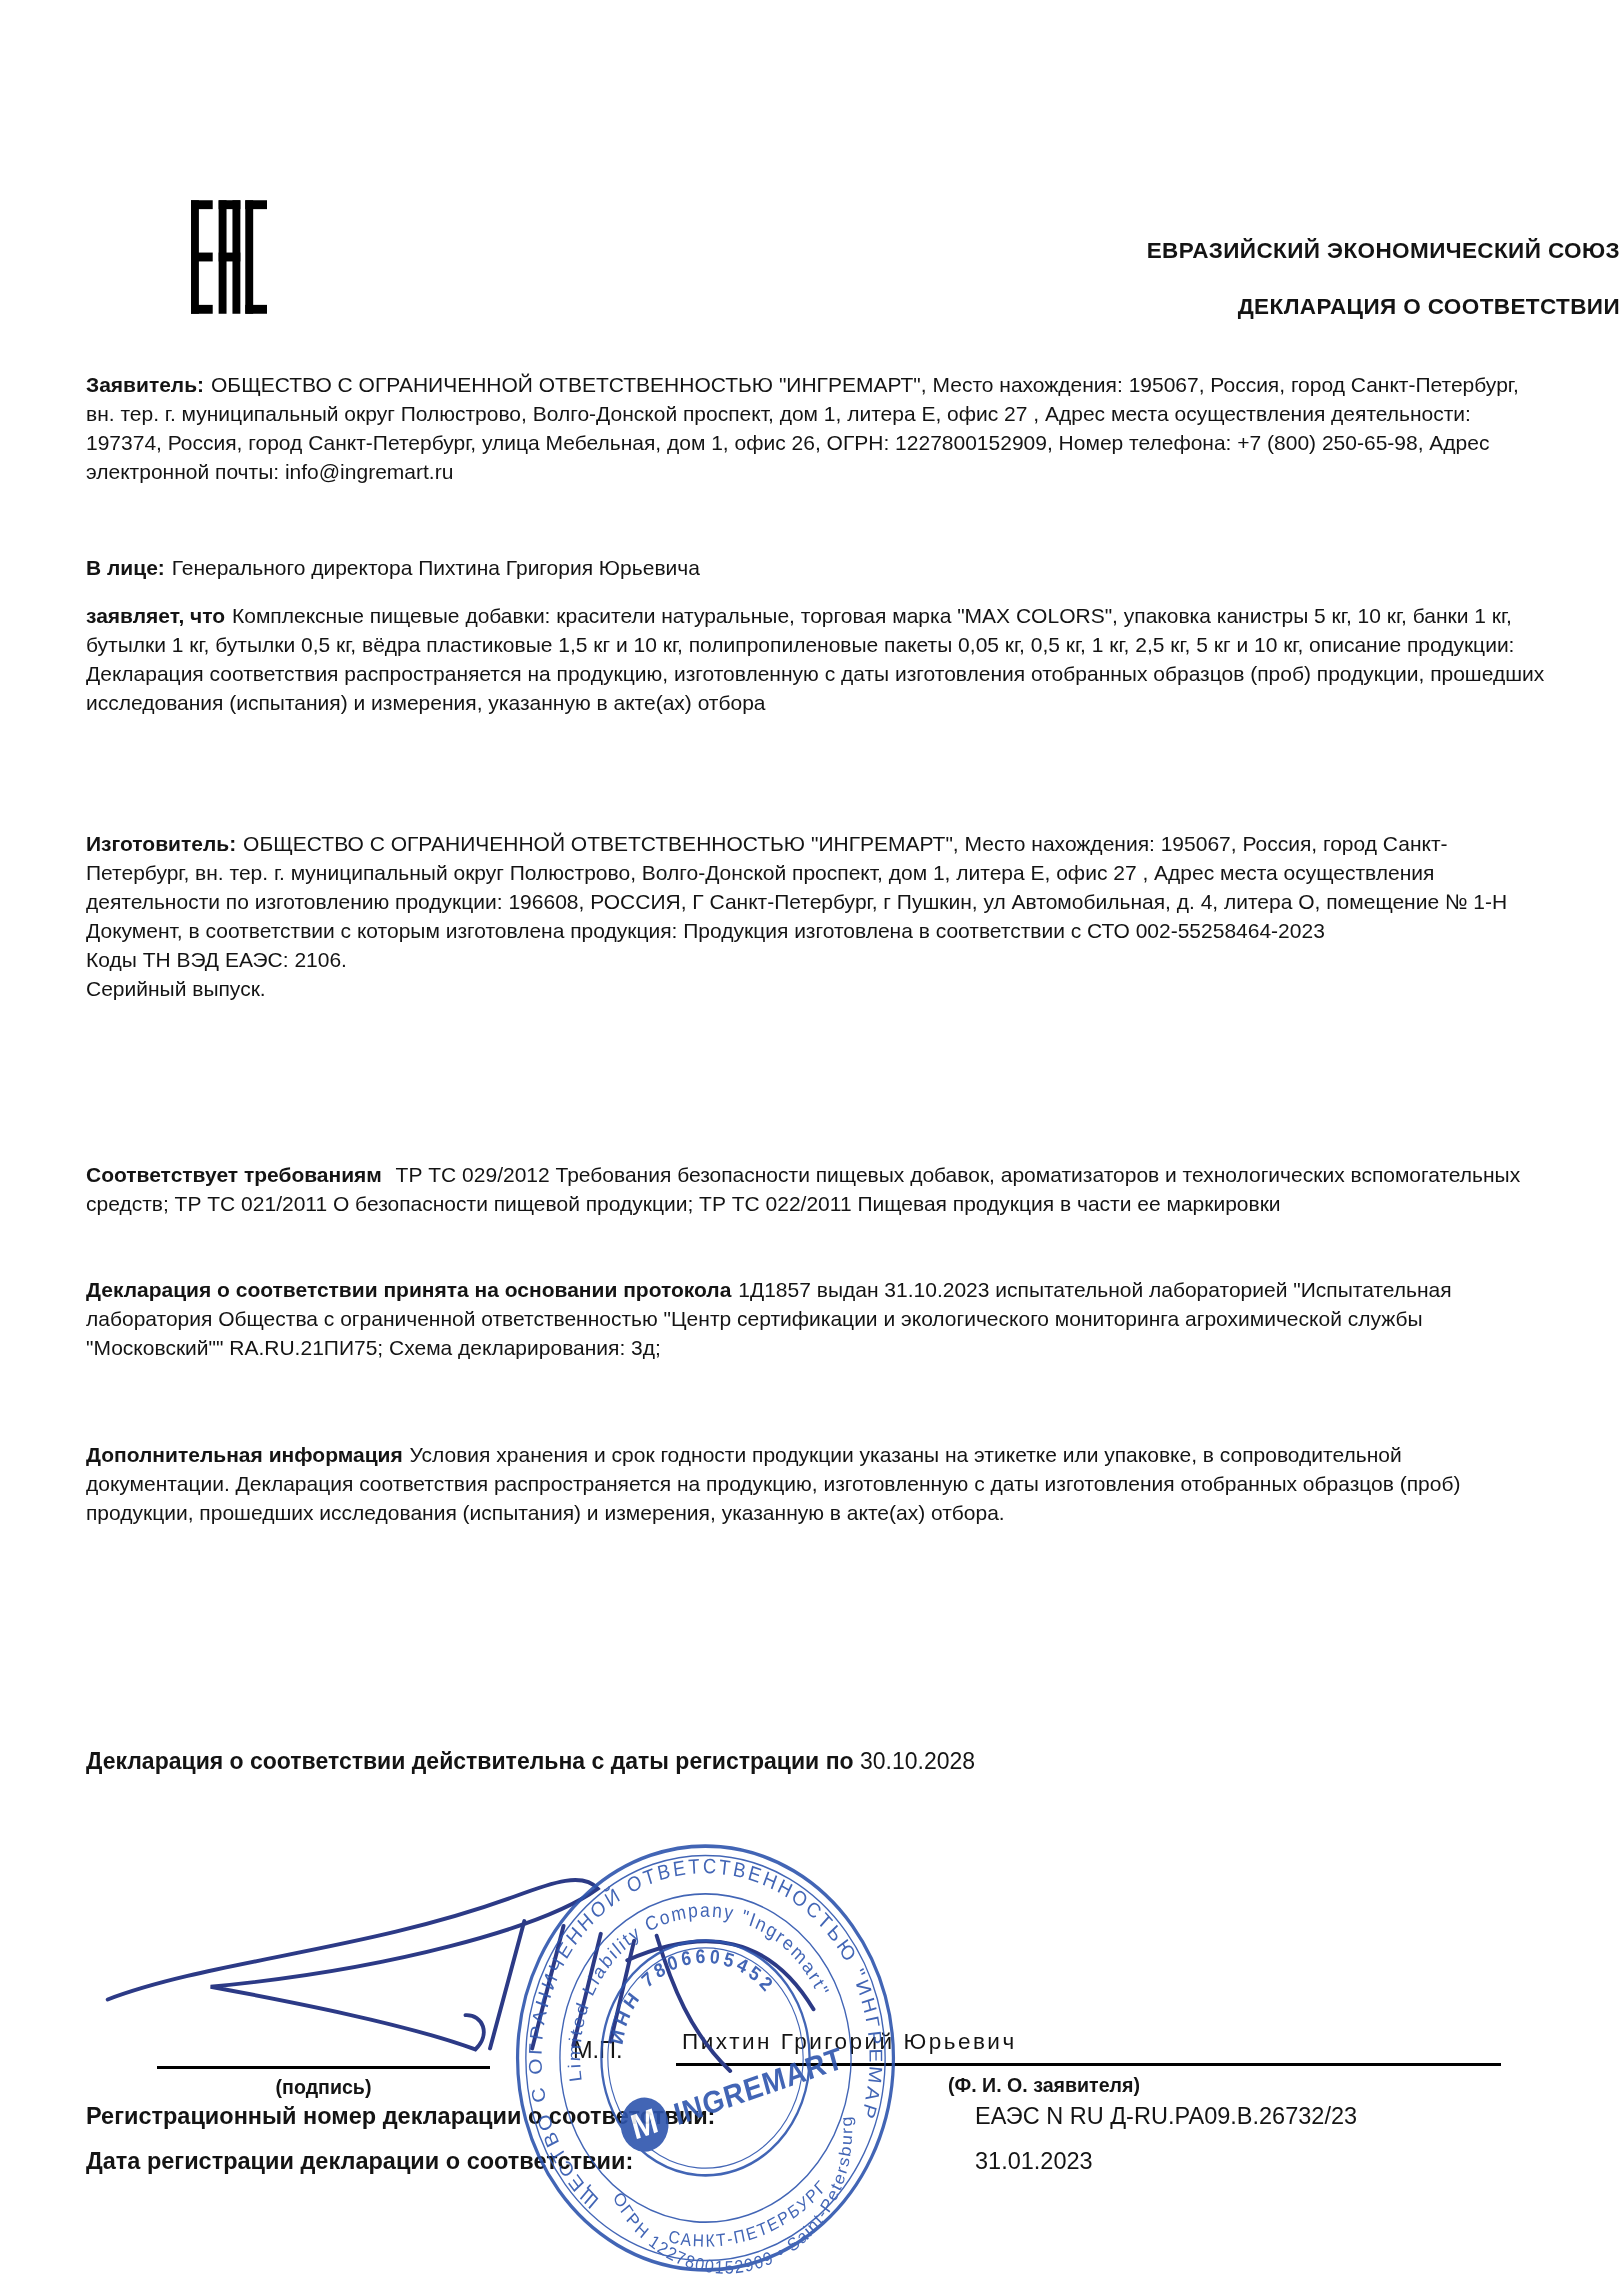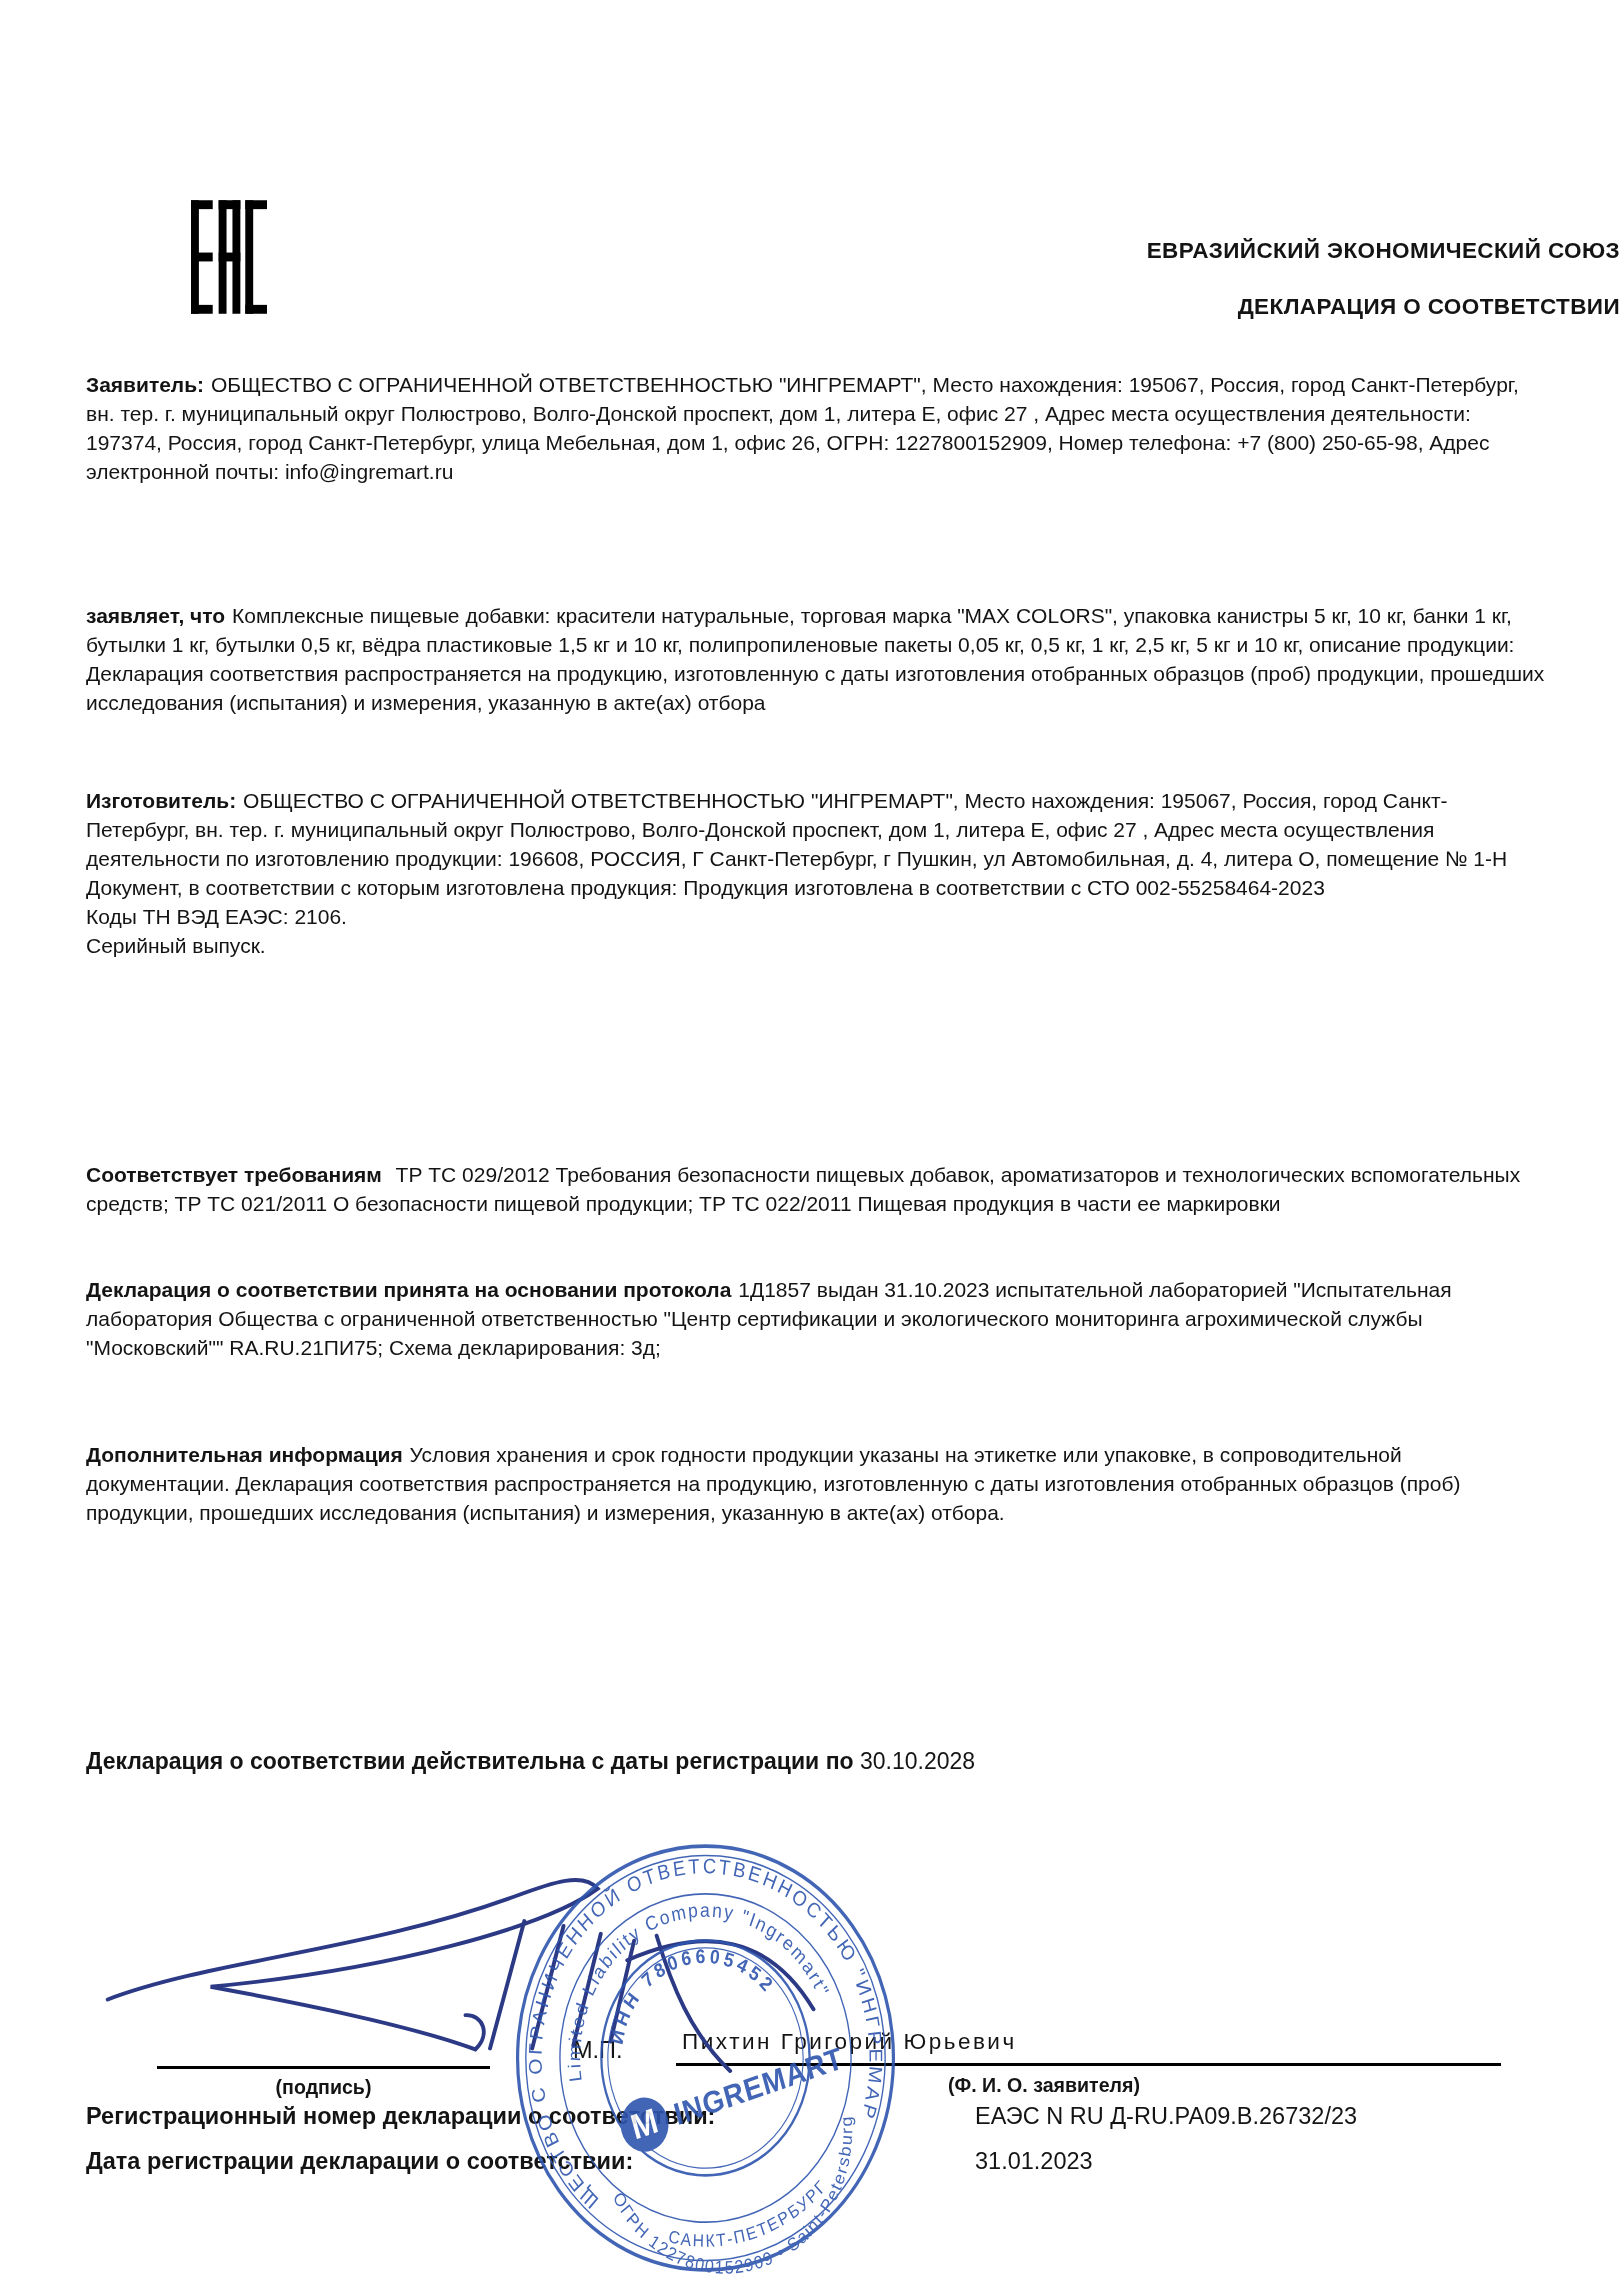--- a/index.html
+++ b/index.html
@@ -14,21 +14,21 @@
   }
   .eac{position:absolute;left:191px;top:200px;width:76px;height:114px;}
   .title{position:absolute;left:0;right:0;text-align:right;font-weight:bold;font-size:22.5px;letter-spacing:0.4px;}
   .t1{top:238px;}
   .t2{top:294px;}
   .para{position:absolute;left:86px;width:1462px;font-size:21px;line-height:29px;}
   .lbl{font-weight:bold;margin-right:6.9px;}
   .p-applicant{top:370px;}
   .p-inperson{top:553px;}
   .p-declares{top:601px;}
-  .p-manufacturer{top:786px;}
+  .p-manufacturer{top:829px;}
   .p-compliance{top:1160px;}
   .p-compliance .lbl{margin-right:13.7px;text-align:center;}
   .p-basis{top:1275px;}
   .p-additional{top:1440px;}
   .p-validity{top:1744px;font-weight:bold;font-size:23px;line-height:35px;}
   .p-validity .date{font-weight:normal;}
   .sig-svg{position:absolute;left:93px;top:1867px;z-index:2;}
   .mp{position:absolute;left:573px;top:2037px;font-size:23.5px;z-index:1;}
   .holder-name{position:absolute;left:682px;top:2029px;font-size:22.5px;letter-spacing:2.5px;z-index:1;}
   .rule{position:absolute;height:2.9px;background:#000;z-index:1;}
@@ -64,20 +64,23 @@
     </g>
   </svg>
 
   <div class="title t1">ЕВРАЗИЙСКИЙ ЭКОНОМИЧЕСКИЙ СОЮЗ</div>
   <div class="title t2">ДЕКЛАРАЦИЯ О СООТВЕТСТВИИ</div>
 
   <div class="para p-applicant">
     <span class="lbl">Заявитель:</span><span>ОБЩЕСТВО С ОГРАНИЧЕННОЙ ОТВЕТСТВЕННОСТЬЮ "ИНГРЕМАРТ", Место нахождения: 195067, Россия, город Санкт-Петербург, вн. тер. г. муниципальный округ Полюстрово, Волго-Донской проспект, дом 1, литера Е, офис 27 , Адрес места осуществления деятельности: 197374, Россия, город Санкт-Петербург, улица Мебельная, дом 1, офис 26, ОГРН: 1227800152909, Номер телефона: +7 (800) 250-65-98, Адрес электронной почты: info@ingremart.ru</span>
   </div>
 
+  <div class="para p-inperson">
+    <span class="lbl">В лице:</span><span>Генерального директора Пихтина Григория Юрьевича</span>
+  </div>
 
   <div class="para p-declares">
     <span class="lbl">заявляет, что</span><span>Комплексные пищевые добавки: красители натуральные, торговая марка "MAX COLORS", упаковка канистры 5 кг, 10 кг, банки 1 кг, бутылки 1 кг, бутылки 0,5 кг, вёдра пластиковые 1,5 кг и 10 кг, полипропиленовые пакеты 0,05 кг, 0,5 кг, 1 кг, 2,5 кг, 5 кг и 10 кг, описание продукции: Декларация соответствия распространяется на продукцию, изготовленную с даты изготовления отобранных образцов (проб) продукции, прошедших исследования (испытания) и измерения, указанную в акте(ах) отбора</span>
   </div>
 
   <div class="para p-manufacturer">
     <div>
       <span class="lbl">Изготовитель:</span><span>ОБЩЕСТВО С ОГРАНИЧЕННОЙ ОТВЕТСТВЕННОСТЬЮ "ИНГРЕМАРТ", Место нахождения: 195067, Россия, город Санкт-Петербург, вн. тер. г. муниципальный округ Полюстрово, Волго-Донской проспект, дом 1, литера Е, офис 27 , Адрес места осуществления деятельности по изготовлению продукции: 196608, РОССИЯ, Г Санкт-Петербург, г Пушкин, ул Автомобильная, д. 4, литера О, помещение № 1-Н</span>
     </div>
     <div>Документ, в соответствии с которым изготовлена продукция: Продукция изготовлена в соответствии с СТО 002-55258464-2023</div>

